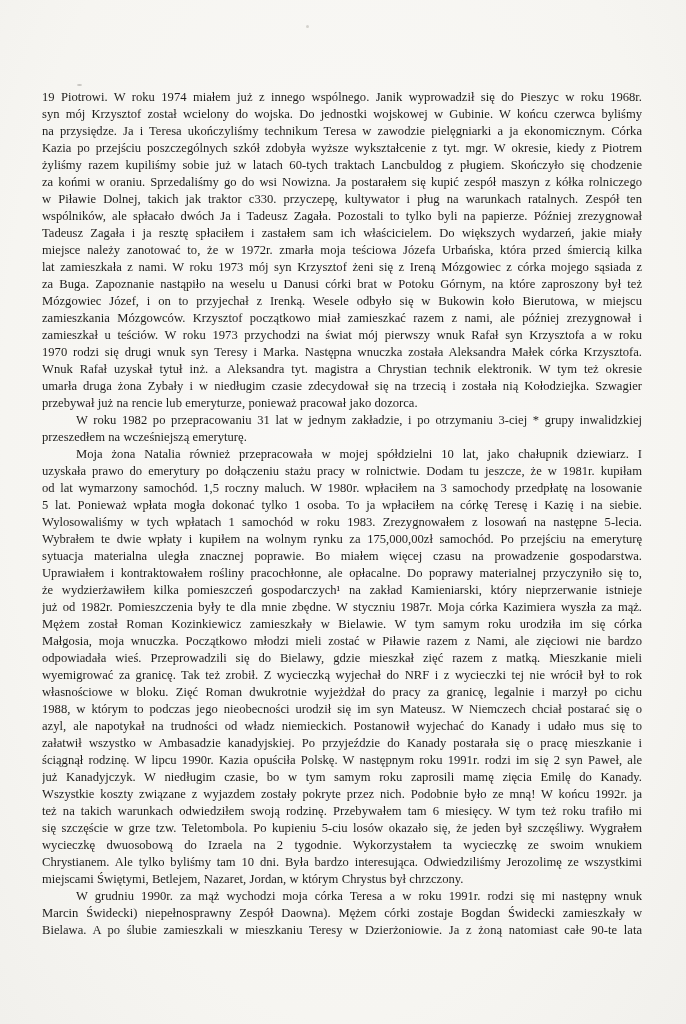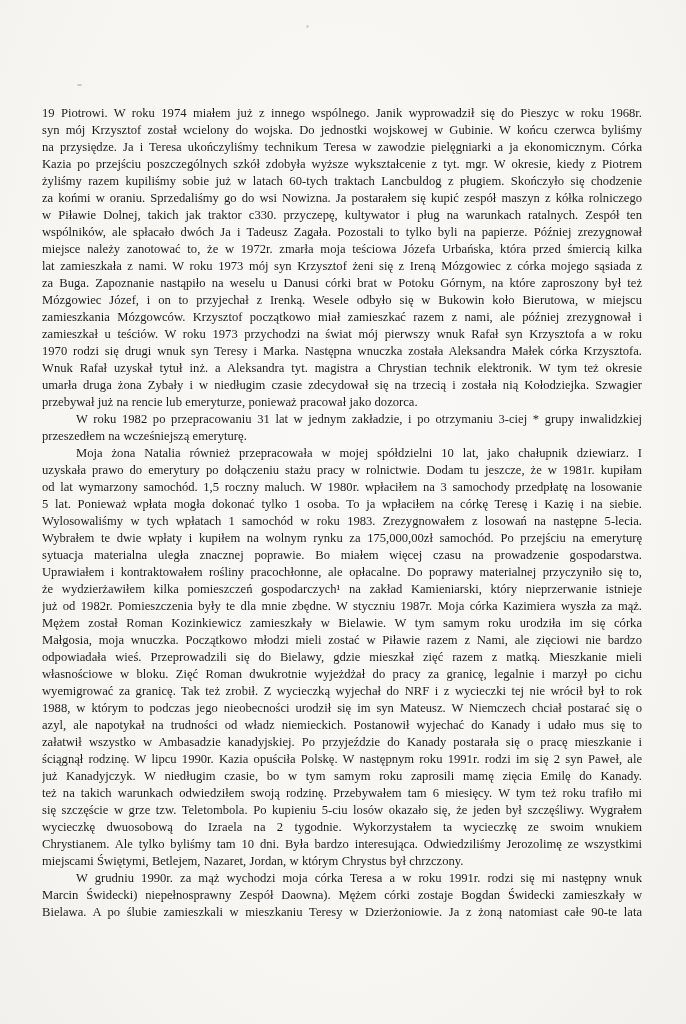--- a/index.html
+++ b/index.html
@@ -17,21 +17,20 @@
     position: absolute;
     inset: 0;
     background:
       radial-gradient(ellipse at 50% 40%, #faf9f7 0%, #f6f5f1 70%, #f1f0ec 100%);
   }
   .text-block {
     position: absolute;
     left: 42px;
     top: 89px;
     width: 600px;
-    margin-top: 16px;
   }
   .para {
     margin: 0;
     padding: 0;
   }
   .line {
     font-family: "Liberation Serif", "DejaVu Serif", serif;
     font-size: 12.6px;
     line-height: 17px;
     height: 17px;
@@ -65,20 +64,21 @@
   <div class="text-block">
       <div class="para">
         <div class="line">19 Piotrowi. W roku 1974 miałem już z innego wspólnego. Janik wyprowadził się do Pieszyc w roku 1968r.</div>
         <div class="line">syn mój Krzysztof został wcielony do wojska. Do jednostki wojskowej w Gubinie. W końcu czerwca byliśmy</div>
         <div class="line">na przysiędze. Ja i Teresa ukończyliśmy technikum Teresa w zawodzie pielęgniarki a ja ekonomicznym. Córka</div>
         <div class="line">Kazia po przejściu poszczególnych szkół zdobyła wyższe wykształcenie z tyt. mgr. W okresie, kiedy z Piotrem</div>
         <div class="line">żyliśmy razem kupiliśmy sobie już w latach 60-tych traktach Lancbuldog z pługiem. Skończyło się chodzenie</div>
         <div class="line">za końmi w oraniu. Sprzedaliśmy go do wsi Nowizna. Ja postarałem się kupić zespół maszyn z kółka rolniczego</div>
         <div class="line">w Piławie Dolnej, takich jak traktor c330. przyczepę, kultywator i pług na warunkach ratalnych. Zespół ten</div>
         <div class="line">wspólników, ale spłacało dwóch Ja i Tadeusz Zagała. Pozostali to tylko byli na papierze. Później zrezygnował</div>
+        <div class="line">Tadeusz Zagała i ja resztę spłaciłem i zastałem sam ich właścicielem. Do większych wydarzeń, jakie miały</div>
         <div class="line">miejsce należy zanotować to, że w 1972r. zmarła moja teściowa Józefa Urbańska, która przed śmiercią kilka</div>
         <div class="line">lat zamieszkała z nami. W roku 1973 mój syn Krzysztof żeni się z Ireną Mózgowiec z córka mojego sąsiada z</div>
         <div class="line">za Buga. Zapoznanie nastąpiło na weselu u Danusi córki brat w Potoku Górnym, na które zaproszony był też</div>
         <div class="line">Mózgowiec Józef, i on to przyjechał z Irenką. Wesele odbyło się w Bukowin koło Bierutowa, w miejscu</div>
         <div class="line">zamieszkania Mózgowców. Krzysztof początkowo miał zamieszkać razem z nami, ale później zrezygnował i</div>
         <div class="line">zamieszkał u teściów. W roku 1973 przychodzi na świat mój pierwszy wnuk Rafał syn Krzysztofa a w roku</div>
         <div class="line">1970 rodzi się drugi wnuk syn Teresy i Marka. Następna wnuczka została Aleksandra Małek córka Krzysztofa.</div>
         <div class="line">Wnuk Rafał uzyskał tytuł inż. a Aleksandra tyt. magistra a Chrystian technik elektronik. W tym też okresie</div>
         <div class="line">umarła druga żona Zybały i w niedługim czasie zdecydował się na trzecią i została nią Kołodziejka. Szwagier</div>
         <div class="line flush">przebywał już na rencie lub emeryturze, ponieważ pracował jako dozorca.</div>
@@ -94,27 +94,28 @@
         <div class="line">5 lat. Ponieważ wpłata mogła dokonać tylko 1 osoba. To ja wpłaciłem na córkę Teresę i Kazię i na siebie.</div>
         <div class="line">Wylosowaliśmy w tych wpłatach 1 samochód w roku 1983. Zrezygnowałem z losowań na następne 5-lecia.</div>
         <div class="line">Wybrałem te dwie wpłaty i kupiłem na wolnym rynku za 175,000,00zł samochód. Po przejściu na emeryturę</div>
         <div class="line">sytuacja materialna uległa znacznej poprawie. Bo miałem więcej czasu na prowadzenie gospodarstwa.</div>
         <div class="line">Uprawiałem i kontraktowałem rośliny pracochłonne, ale opłacalne. Do poprawy materialnej przyczyniło się to,</div>
         <div class="line">że wydzierżawiłem kilka pomieszczeń gospodarczych¹ na zakład Kamieniarski, który nieprzerwanie istnieje</div>
         <div class="line">już od 1982r. Pomieszczenia były te dla mnie zbędne. W styczniu 1987r. Moja córka Kazimiera wyszła za mąż.</div>
         <div class="line">Mężem został Roman Kozinkiewicz zamieszkały w Bielawie. W tym samym roku urodziła im się córka</div>
         <div class="line">Małgosia, moja wnuczka. Początkowo młodzi mieli zostać w Piławie razem z Nami, ale zięciowi nie bardzo</div>
         <div class="line">odpowiadała wieś. Przeprowadzili się do Bielawy, gdzie mieszkał zięć razem z matką. Mieszkanie mieli</div>
+        <div class="line">wyemigrować za granicę. Tak też zrobił. Z wycieczką wyjechał do NRF i z wycieczki tej nie wrócił był to rok</div>
         <div class="line">własnościowe w bloku. Zięć Roman dwukrotnie wyjeżdżał do pracy za granicę, legalnie i marzył po cichu</div>
-        <div class="line">wyemigrować za granicę. Tak też zrobił. Z wycieczką wyjechał do NRF i z wycieczki tej nie wrócił był to rok</div>
         <div class="line">1988, w którym to podczas jego nieobecności urodził się im syn Mateusz. W Niemczech chciał postarać się o</div>
         <div class="line">azyl, ale napotykał na trudności od władz niemieckich. Postanowił wyjechać do Kanady i udało mus się to</div>
         <div class="line">załatwił wszystko w Ambasadzie kanadyjskiej. Po przyjeździe do Kanady postarała się o pracę mieszkanie i</div>
         <div class="line">ściągnął rodzinę. W lipcu 1990r. Kazia opuściła Polskę. W następnym roku 1991r. rodzi im się 2 syn Paweł, ale</div>
         <div class="line">już Kanadyjczyk. W niedługim czasie, bo w tym samym roku zaprosili mamę zięcia Emilę do Kanady.</div>
+        <div class="line">Wszystkie koszty związane z wyjazdem zostały pokryte przez nich. Podobnie było ze mną! W końcu 1992r. ja</div>
         <div class="line">też na takich warunkach odwiedziłem swoją rodzinę. Przebywałem tam 6 miesięcy. W tym też roku trafiło mi</div>
         <div class="line">się szczęście w grze tzw. Teletombola. Po kupieniu 5-ciu losów okazało się, że jeden był szczęśliwy. Wygrałem</div>
         <div class="line">wycieczkę dwuosobową do Izraela na 2 tygodnie. Wykorzystałem ta wycieczkę ze swoim wnukiem</div>
         <div class="line">Chrystianem. Ale tylko byliśmy tam 10 dni. Była bardzo interesująca. Odwiedziliśmy Jerozolimę ze wszystkimi</div>
         <div class="line flush">miejscami Świętymi, Betlejem, Nazaret, Jordan, w którym Chrystus był chrzczony.</div>
       </div>
       <div class="para">
         <div class="line indent">W grudniu 1990r. za mąż wychodzi moja córka Teresa a w roku 1991r. rodzi się mi następny wnuk</div>
         <div class="line">Marcin Świdecki) niepełnosprawny Zespół Daowna). Mężem córki zostaje Bogdan Świdecki zamieszkały w</div>
         <div class="line">Bielawa. A po ślubie zamieszkali w mieszkaniu Teresy w Dzierżoniowie. Ja z żoną natomiast całe 90-te lata</div>

